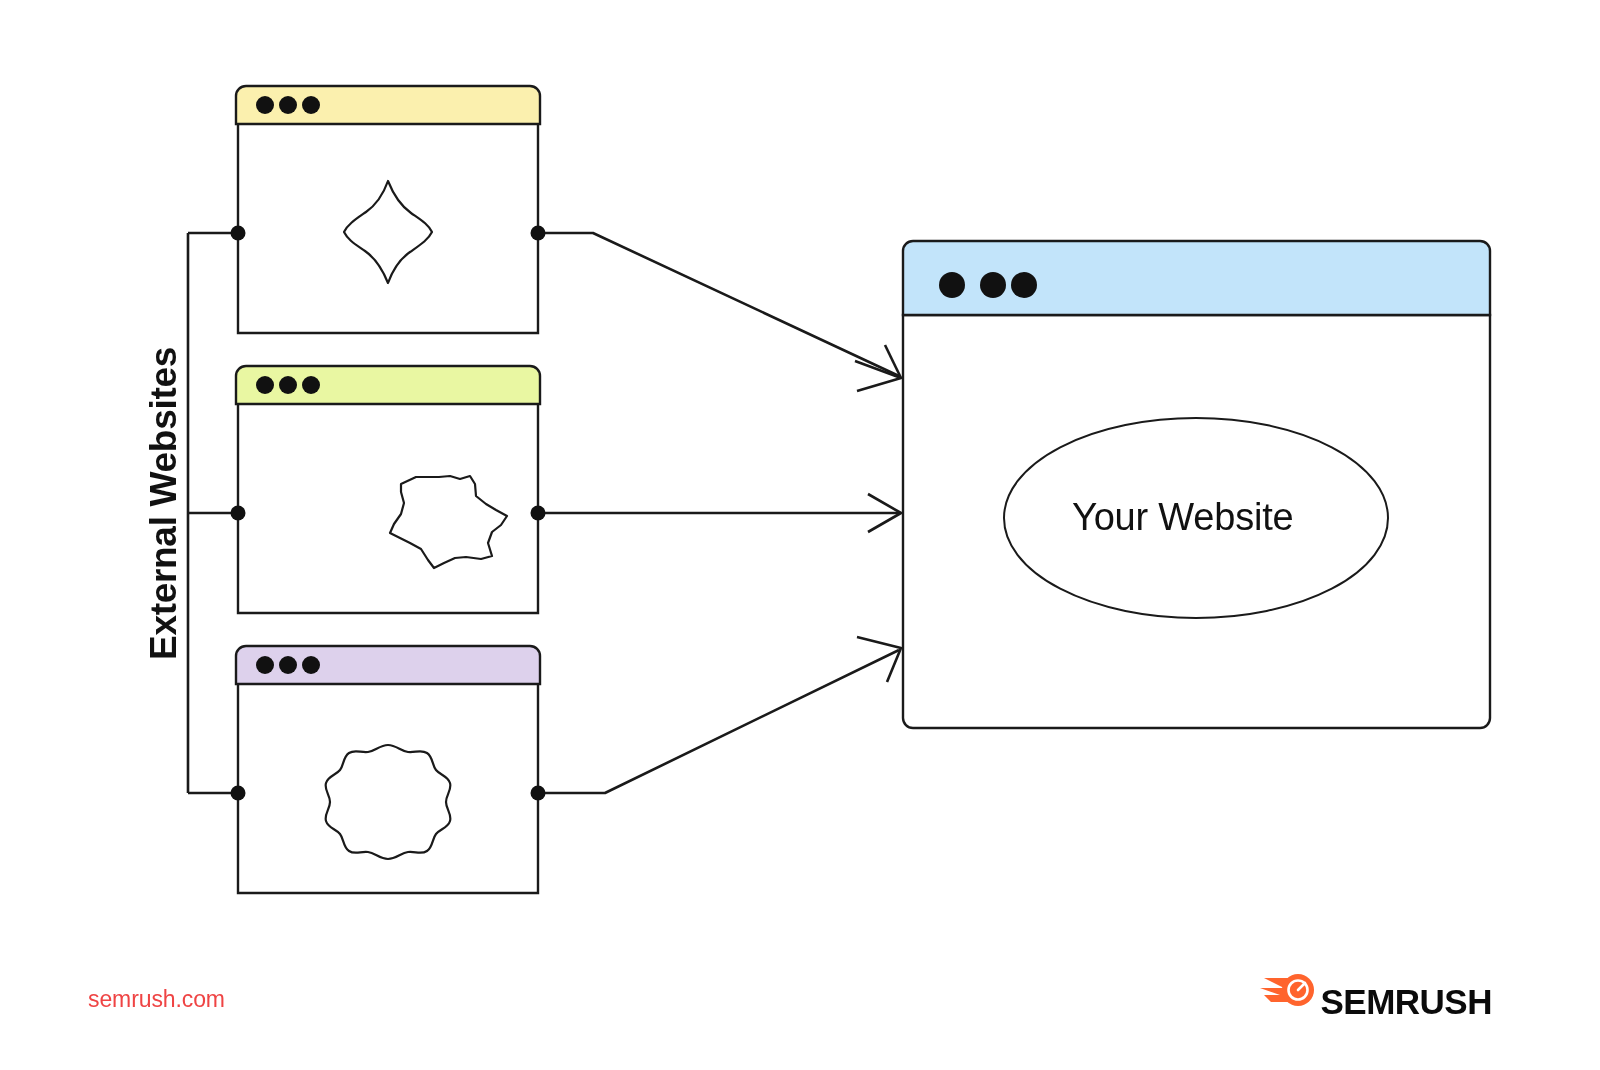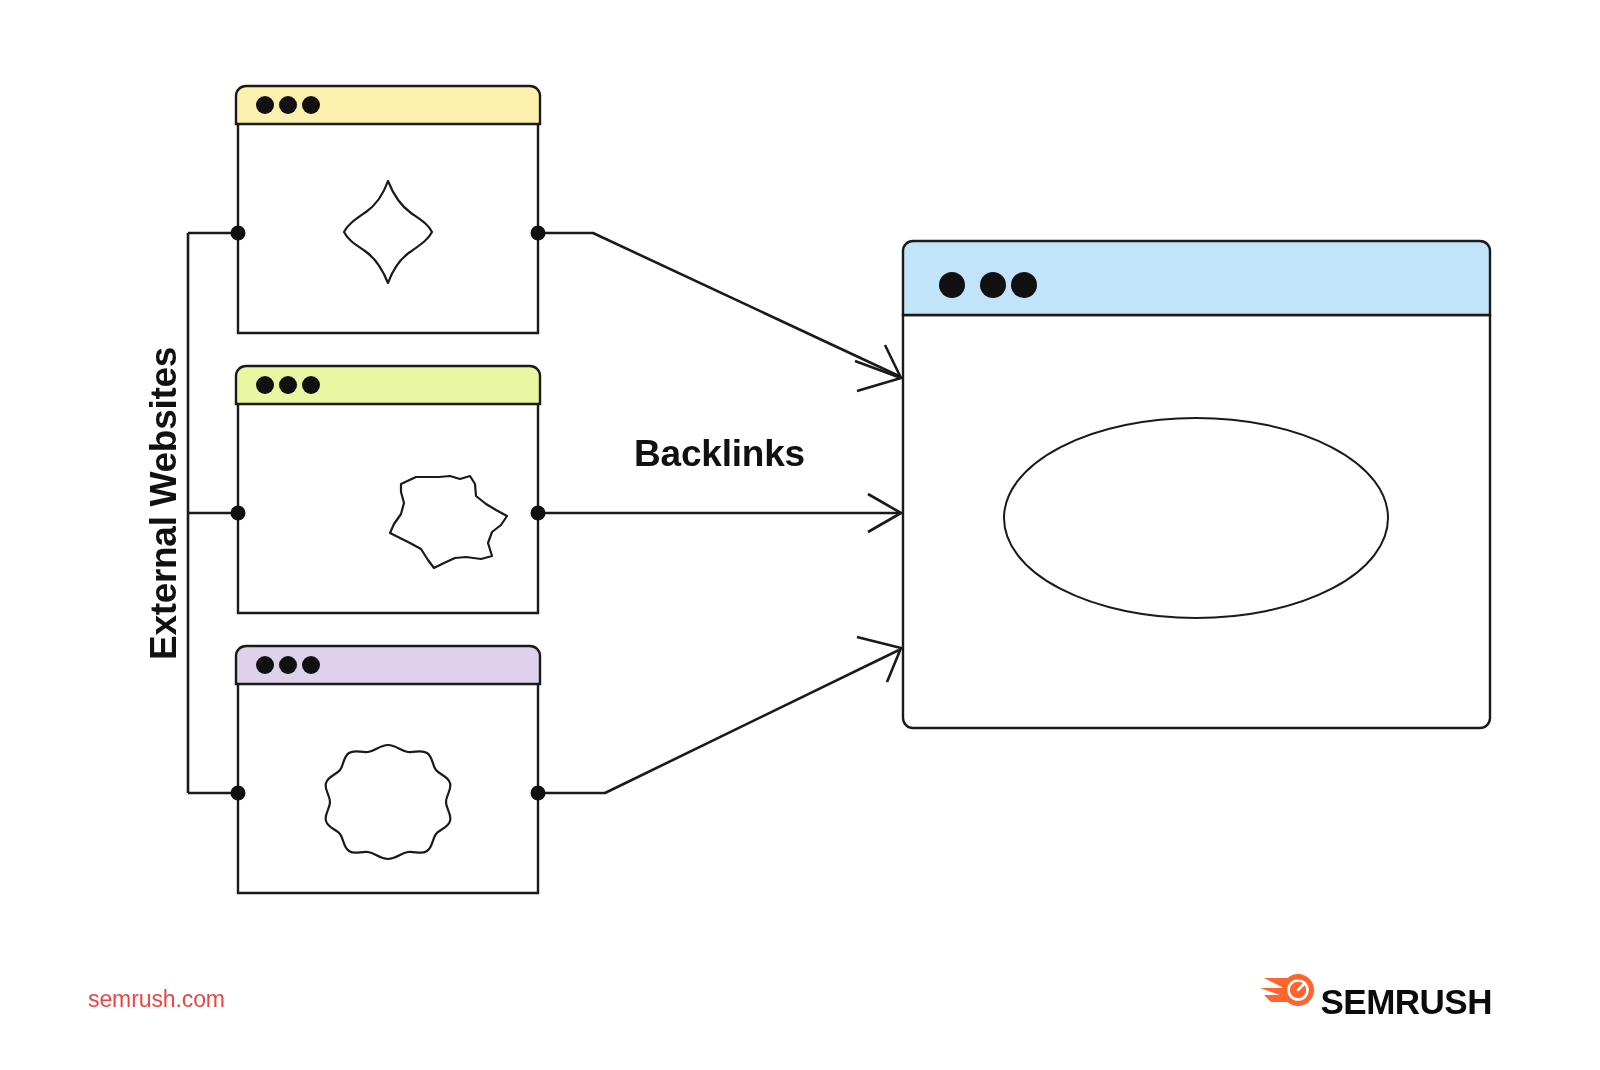--- a/index.html
+++ b/index.html
@@ -234,22 +234,22 @@
       <path d="M -15 12 L 14 12 A 22 22 0 0 0 14 -12 L -22 -12 L -2 -2 L -26 -2 L -6 5 L -22 5 Z" fill="#FF642D"></path>
       <circle cx="12" cy="0" r="16" fill="#FF642D"></circle>
       <circle cx="12" cy="0" r="9.5" fill="none" stroke="#ffffff" stroke-width="2.6"></circle>
       <path d="M 12 0 L 19 -7" stroke="#ffffff" stroke-width="2.6" stroke-linecap="round" fill="none"></path>
     </g>
 
   </svg>
 
   <div class="label-side" style="transform: translate(143px, 660px) rotate(-90deg);">External Websites</div>
 
-  <div class="label-backlinks" style="left: 634px; top: 433px;">Backlinks</div>
-
+
+  <div class="label-your-website" style="left: 1072px; top: 496px;">Your Website</div>
 
   <div class="footer-url">semrush.com</div>
 
   <div class="brand">
     <div style="width:56px;height:40px;"></div>
     <div class="brand-word">SEMRUSH</div>
   </div>
 
 </div>
 

